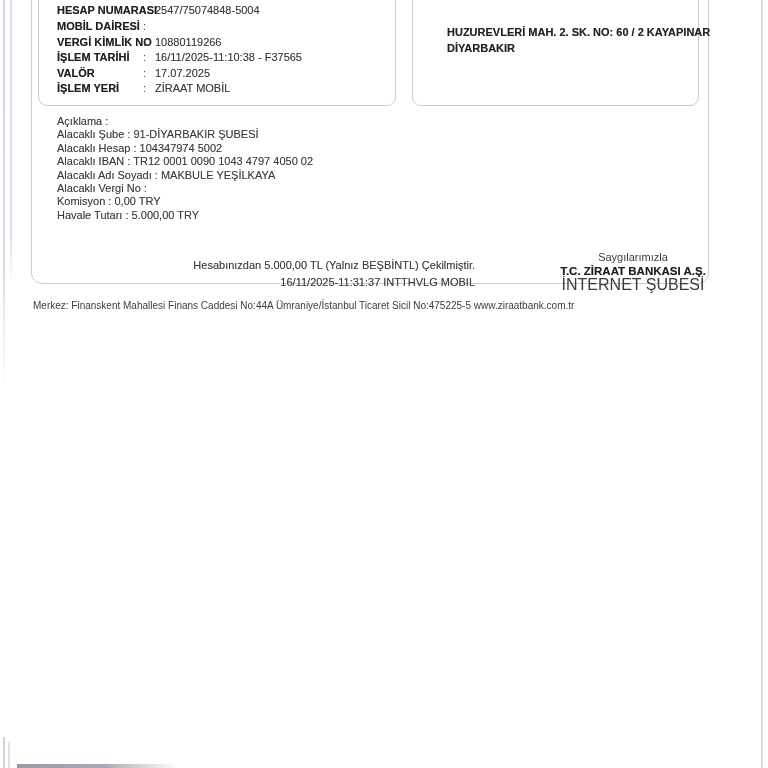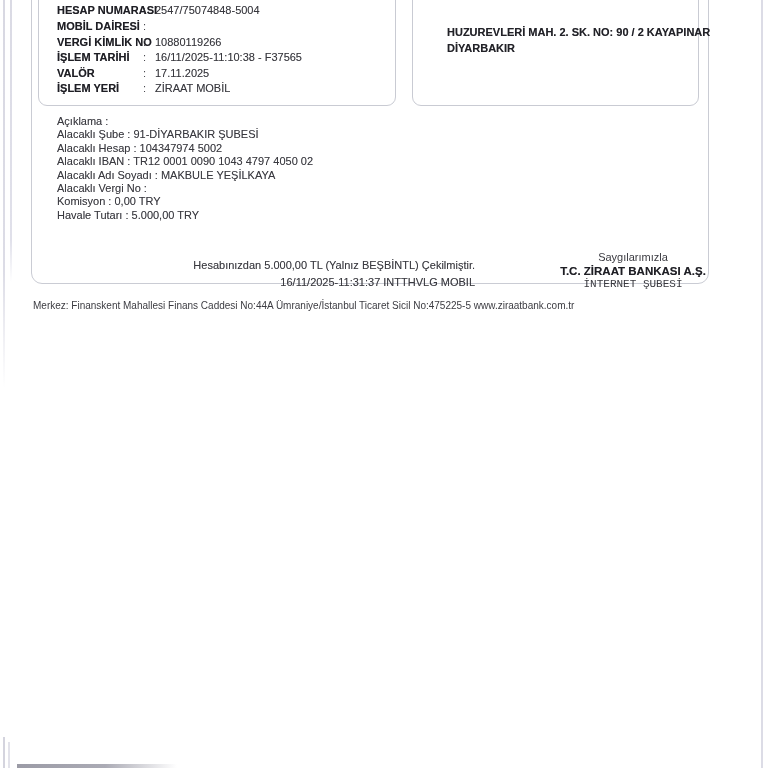--- a/index.html
+++ b/index.html
@@ -47,21 +47,21 @@
     text-shadow:0 0 .3px rgba(58,58,64,.4);}
 
   .summary{position:absolute;left:23px;top:280px;width:420px;text-align:right;}
   .sline{font-size:11px;line-height:17px;color:#3a3a40;white-space:nowrap;
     text-shadow:0 0 .3px rgba(58,58,64,.4);}
 
   .signature{position:absolute;left:466px;top:258px;width:270px;text-align:center;margin-top:16px;}
   .sig-regards{font-size:11px;line-height:13.5px;color:#3a3a40;}
   .sig-bank{font-size:11.5px;line-height:13.5px;font-weight:bold;color:#1e1e24;
     text-shadow:0 0 .4px rgba(40,40,48,.55);}
-  .sig-branch{font-size:11px;line-height:13.5px;color:#3a3a40;font-family:Liberation Mono, monospace;}
+  .sig-branch{font-size:16px;line-height:13.5px;color:#3a3a40;}
 
   .footer{position:absolute;left:33px;top:286px;width:710px;}
   .fline1{font-size:8.8px;color:#3c3c42;white-space:nowrap;}
   .fline2{font-size:10px;color:#3c3c42;white-space:nowrap;margin-top:14px;}
 </style>
 </head>
 <body>
 
 <div class="edge edge-left-outer"></div>
 <div class="edge edge-left-inner"></div>
@@ -94,32 +94,32 @@
       <span class="val">10880119266</span>
     </div>
     <div class="irow" style="top:92.4px">
       <span class="lbl">İŞLEM TARİHİ</span>
       <span class="col">:</span>
       <span class="val">16/11/2025-11:10:38 - F37565</span>
     </div>
     <div class="irow" style="top:108px">
       <span class="lbl">VALÖR</span>
       <span class="col">:</span>
-      <span class="val">17.11.2025</span>
+      <span class="val">17.07.2025</span>
     </div>
     <div class="irow" style="top:123.6px">
       <span class="lbl">İŞLEM YERİ</span>
       <span class="col">:</span>
       <span class="val">ZİRAAT MOBİL</span>
     </div>
   </div>
 
   <div class="addrbox">
 
-    <div class="addr-line" style="top:69px">HUZUREVLERİ MAH. 2. SK. NO: 90 / 2 KAYAPINAR</div>
+    <div class="addr-line" style="top:69px">HUZUREVLERİ MAH. 2. SK. NO: 60 / 2 KAYAPINAR</div>
     <div class="addr-line" style="top:85px">DİYARBAKIR</div>
   </div>
 
   <div class="details">
     <div class="dline">Açıklama :</div>
     <div class="dline">Alacaklı Şube : 91-DİYARBAKIR ŞUBESİ</div>
     <div class="dline">Alacaklı Hesap : 104347974 5002</div>
     <div class="dline">Alacaklı IBAN : TR12 0001 0090 1043 4797 4050 02</div>
     <div class="dline">Alacaklı Adı Soyadı : MAKBULE YEŞİLKAYA</div>
     <div class="dline">Alacaklı Vergi No :</div>

